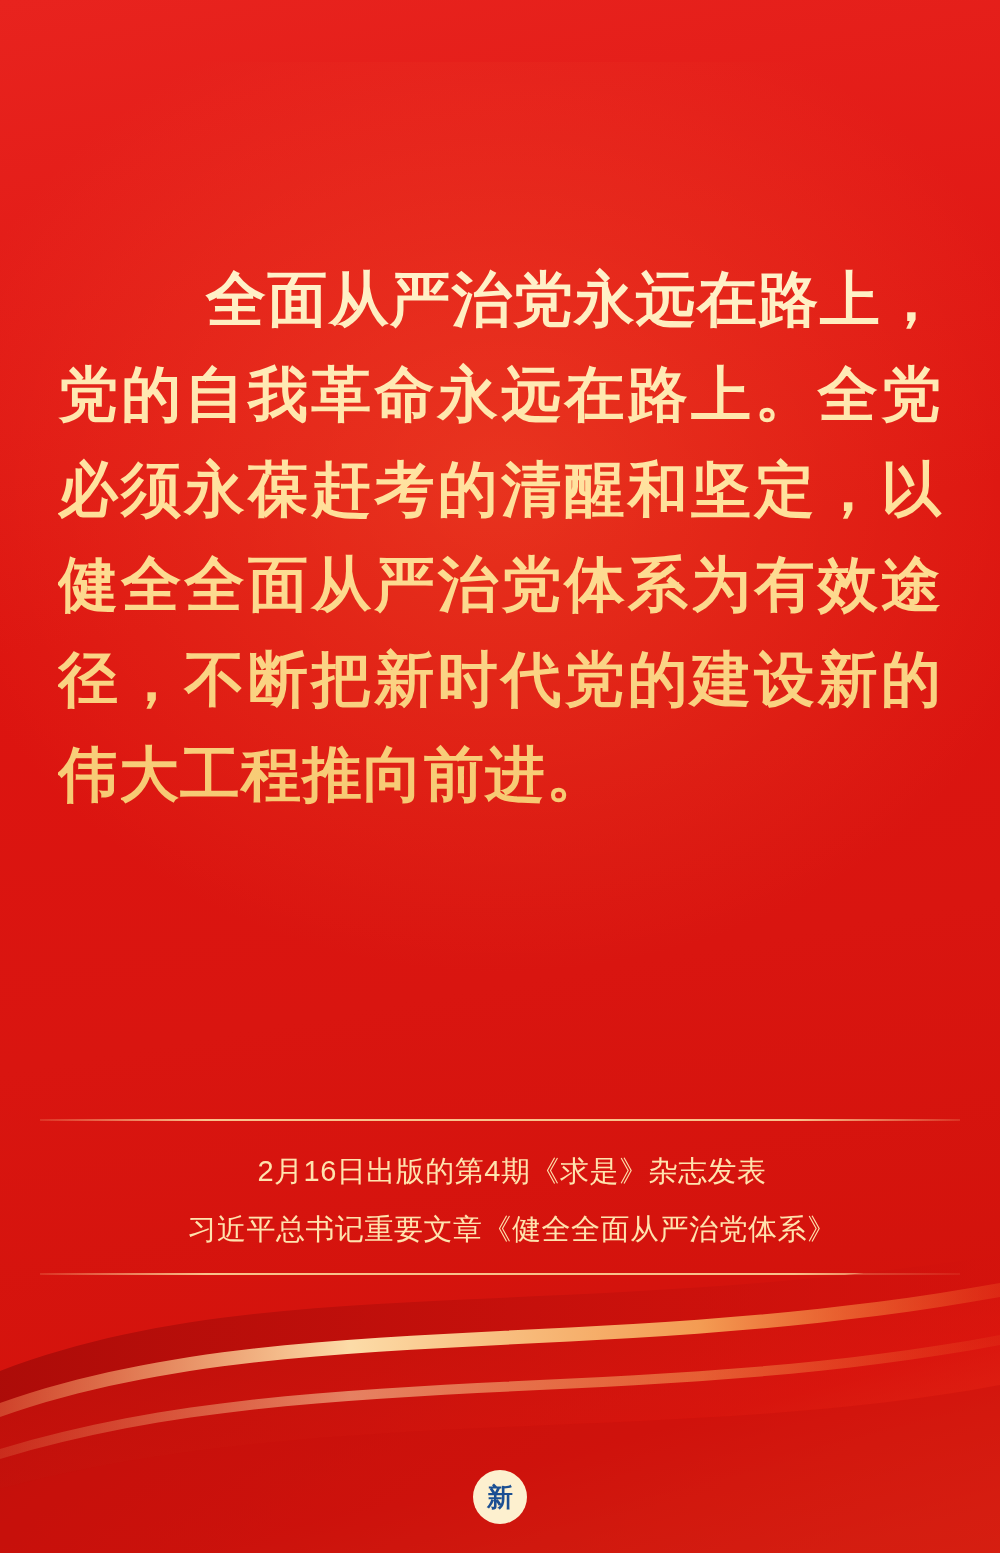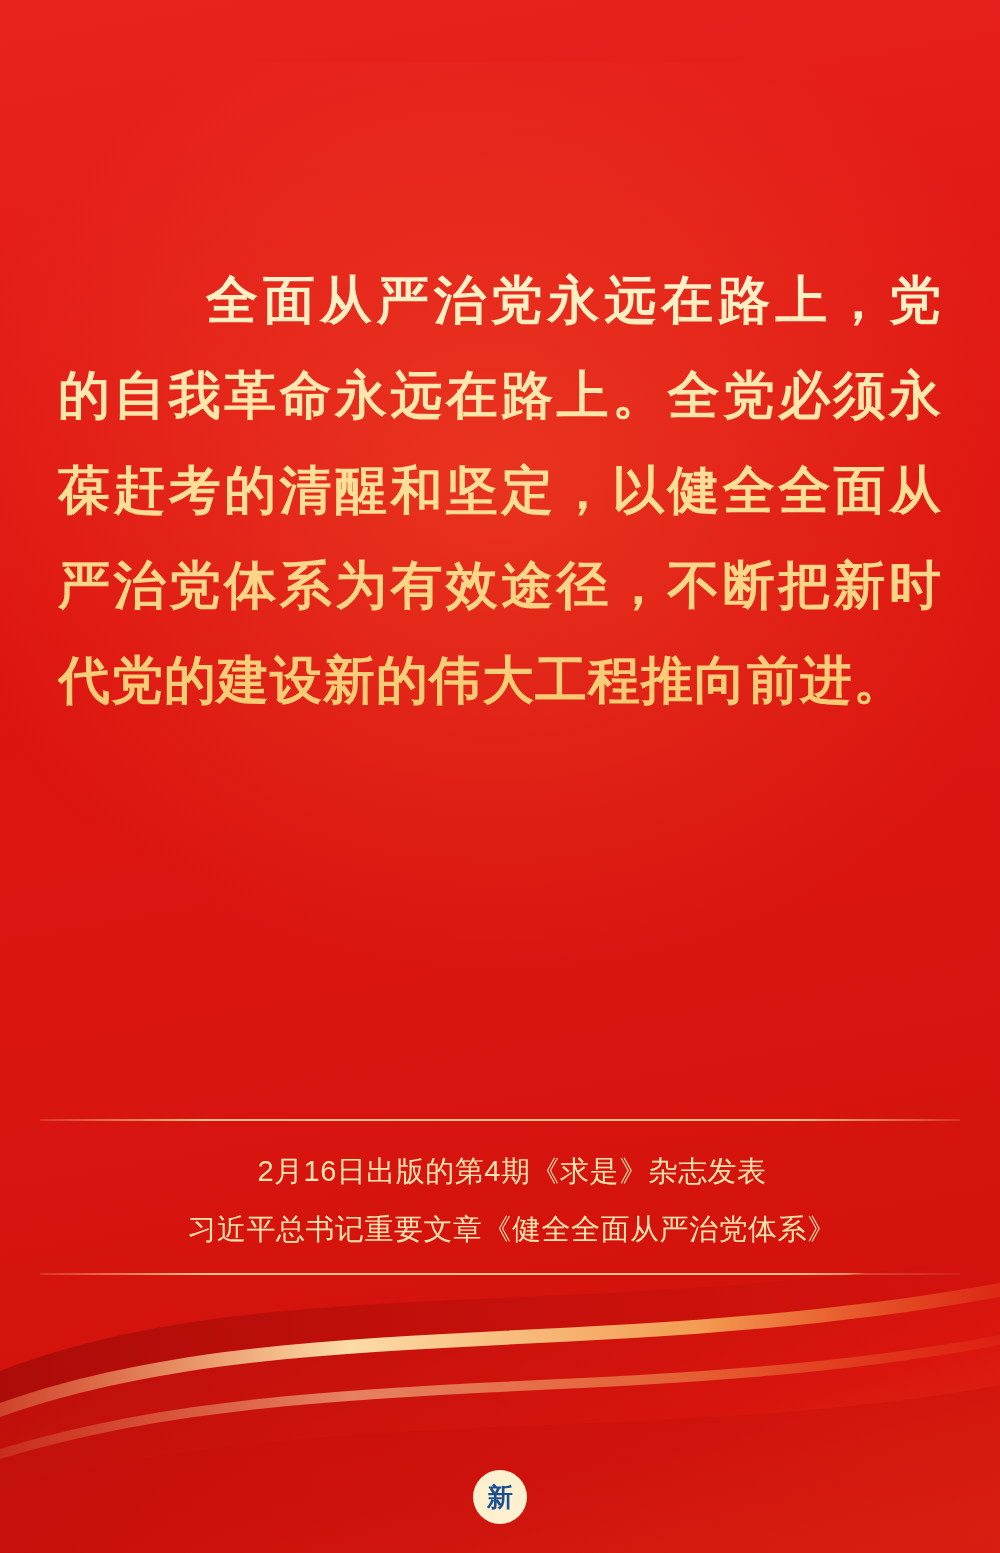--- a/index.html
+++ b/index.html
@@ -29,21 +29,21 @@
     background: radial-gradient(ellipse at 50% 45%, rgba(255,120,60,0.30) 0%, rgba(230,30,20,0.0) 68%);
     pointer-events: none;
   }
   .headline {
     position: absolute;
     left: 58px;
     top: 252px;
     width: 884px;
     font-family: "DejaVu Serif", "Liberation Serif", serif;
     font-weight: bold;
-    font-size: 52px;
+    font-size: 60px;
     line-height: 95px;
     letter-spacing: 1px;
     text-indent: 148px;
     color: #ffe9b0;
     background: linear-gradient(180deg, #fff3cf 0%, #ffe09a 45%, #f6c870 100%);
     -webkit-background-clip: text;
     background-clip: text;
     -webkit-text-fill-color: transparent;
     text-align: justify;
   }

